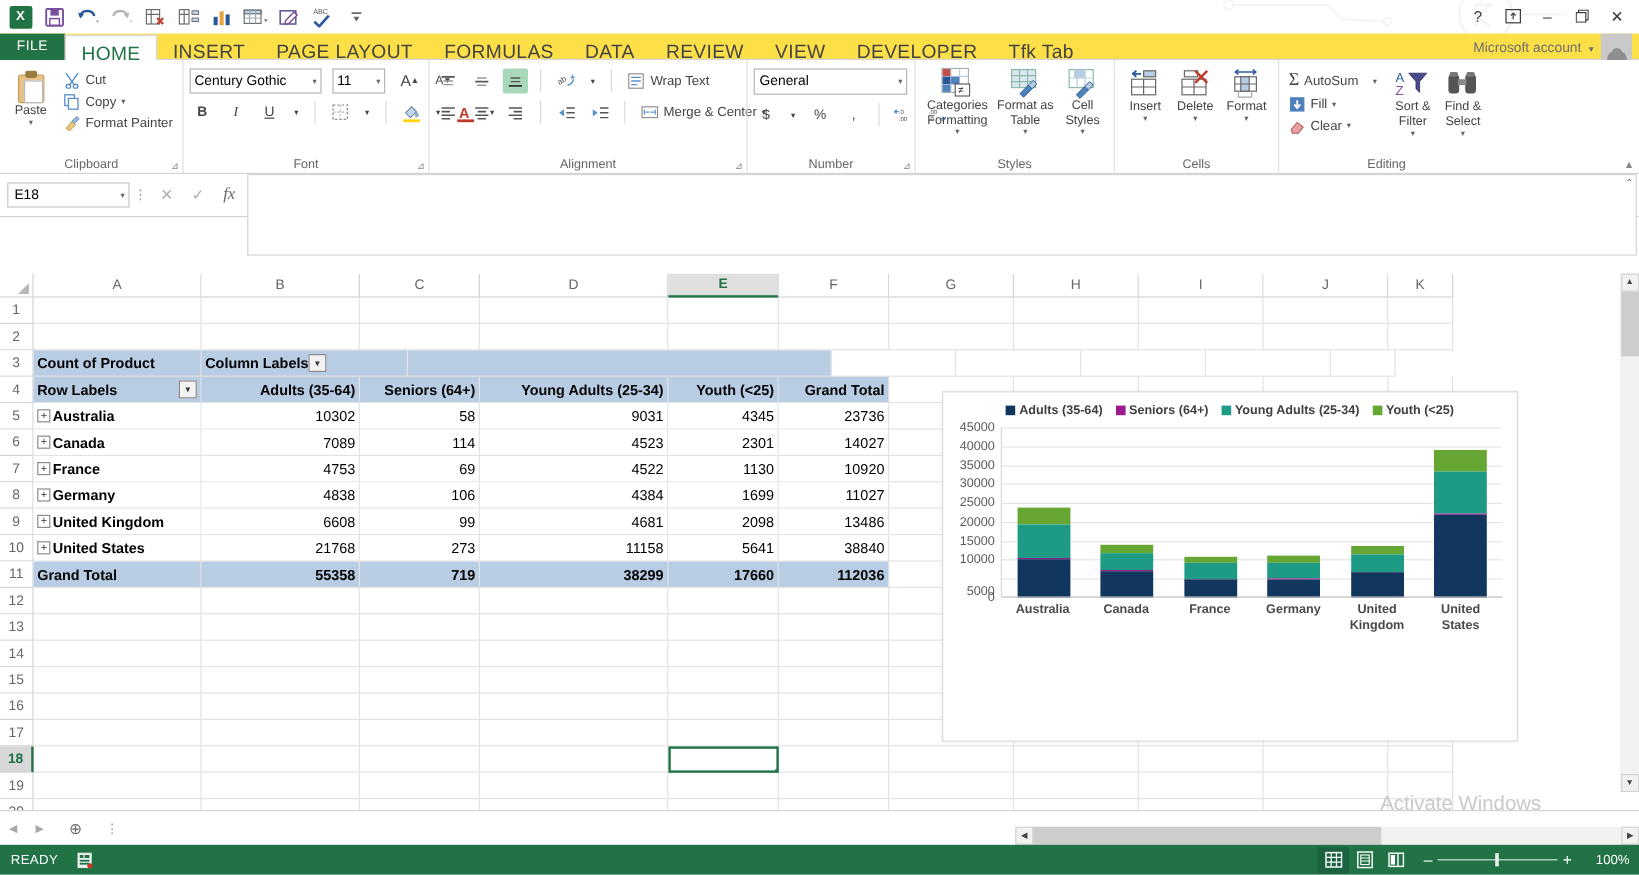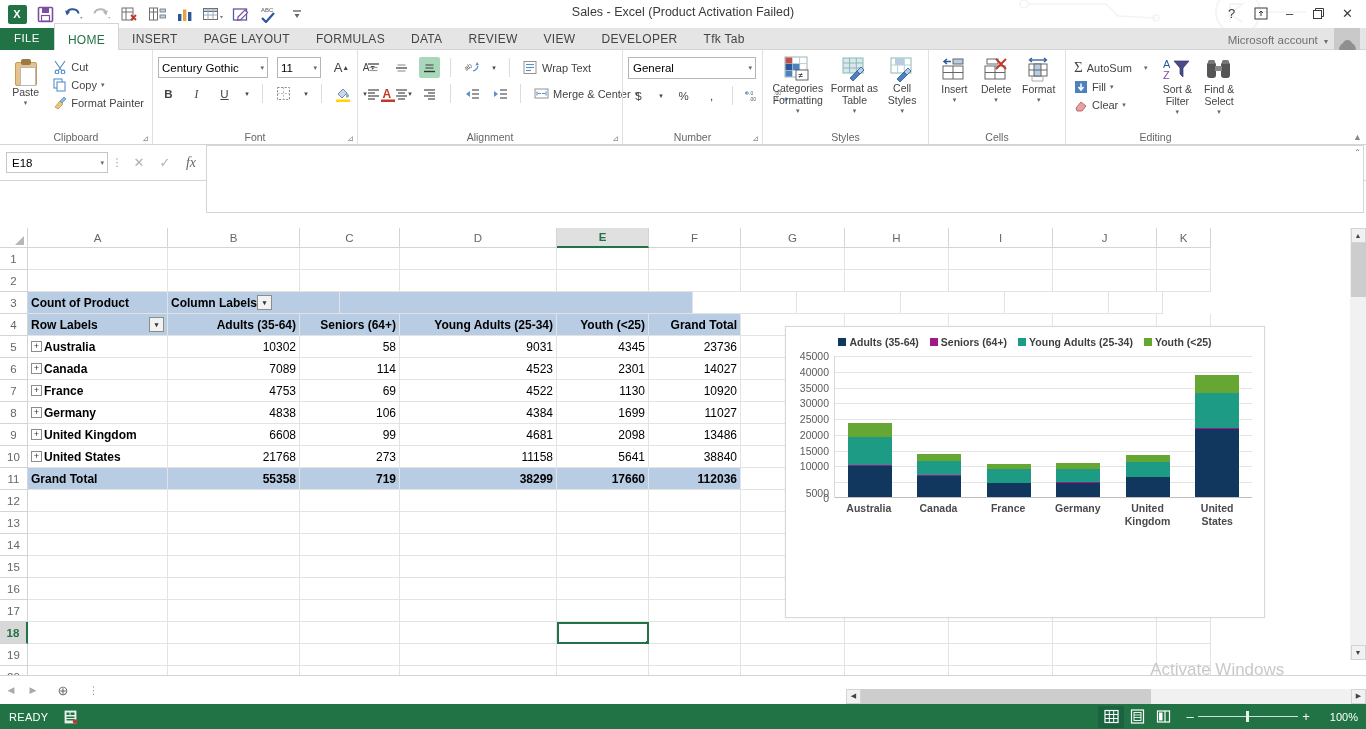--- a/index.html
+++ b/index.html
@@ -16,25 +16,25 @@
   .qat .ic{ width:26px; height:24px; display:flex; align-items:center; justify-content:center; cursor:pointer; }
   .xl-logo{ width:19px;height:19px;background:#217346;border-radius:2px;position:relative;
             display:flex;align-items:center;justify-content:center;color:#fff;font-size:11px;font-weight:bold;}
   .wintitle{ position:absolute; left:0; right:0; top:5px; text-align:center; font-size:12.5px; color:#3b3b3b; }
   .wincontrols{ position:absolute; right:4px; top:2px; display:flex; align-items:center; gap:0px; }
   .wincontrols .wb{ width:29px; height:22px; display:flex; align-items:center; justify-content:center;
                     font-size:13px; color:#3b3b3b; cursor:pointer; }
   .deco { position:absolute; right:60px; top:-8px; width:300px; height:46px; opacity:.30; pointer-events:none;}
 
   
-  .tabstrip{ height:22px; background:#e5e5e5; display:flex; align-items:center; position:relative;
+  .tabstrip{ height:22px; background:#fde047; display:flex; align-items:flex-start; position:relative;
              border-bottom:1px solid #d4d4d4;}
   .tab-file{ background:#217346; color:#fff; font-size:11.5px; padding:4px 14px 5px; letter-spacing:.4px;
              height:22px; display:flex; align-items:center; cursor:pointer;}
-  .rtab{ font-size:12px; color:#444; padding:16px 13px; height:22px; display:flex; align-items:center;
+  .rtab{ font-size:16px; color:#444; padding:16px 13px; height:22px; display:flex; align-items:center;
          letter-spacing:.3px; cursor:pointer; }
   .rtab.active{ color:#217346; background:#fff; border:1px solid #d4d4d4; border-bottom:1px solid #fff;
                 position:relative; top:1px; height:23px; }
   .msacct{ position:absolute; right:38px; bottom:3px; font-size:11.5px; color:#6e6e6e; cursor:pointer;}
   .avatar{ position:absolute; right:6px; bottom:-1px; width:26px; height:22px; background:#c9c9c9;
            display:flex; align-items:flex-end; justify-content:center; overflow:hidden;}
   .avatar .head{ width:9px;height:9px;border-radius:50%;background:#8f8f8f; margin-bottom:1px;}
   .avatar .body{ position:absolute; bottom:0; width:17px;height:8px;border-radius:9px 9px 0 0;background:#8f8f8f;}
 
   
@@ -258,21 +258,20 @@
           <path d="M3 13 l4 4 l8 -9" fill="none" stroke="#2b579a" stroke-width="2.2"></path>
         </svg>
     </div>
     <div class="ic">
       <svg width="14" height="14" viewBox="0 0 14 14">
           <line x1="3" y1="4" x2="11" y2="4" stroke="#666" stroke-width="1.4"></line>
           <path d="M4.5 7 L9.5 7 L7 11 Z" fill="#666"></path>
         </svg>
     </div>
   </div>
-  <div class="wintitle">Sales - Excel (Product Activation Failed)</div>
   <svg class="deco" viewBox="0 0 300 46">
     <circle cx="18" cy="12" r="4" fill="none" stroke="#d8d8d8" stroke-width="1.4"></circle>
     <line x1="22" y1="12" x2="100" y2="12" stroke="#d8d8d8" stroke-width="1.4"></line>
     <line x1="100" y1="12" x2="112" y2="24" stroke="#d8d8d8" stroke-width="1.4"></line>
     <circle cx="150" cy="26" r="3" fill="none" stroke="#d8d8d8" stroke-width="1.4"></circle>
     <line x1="112" y1="24" x2="150" y2="26" stroke="#d8d8d8" stroke-width="1.4"></line>
     <circle cx="232" cy="20" r="22" fill="none" stroke="#dcdcdc" stroke-width="2"></circle>
     <path d="M224 30 l0 -18 l12 0 l-12 10 l12 8" fill="none" stroke="#dcdcdc" stroke-width="2"></path>
     <line x1="254" y1="20" x2="300" y2="20" stroke="#d8d8d8" stroke-width="1.4"></line>
   </svg>

